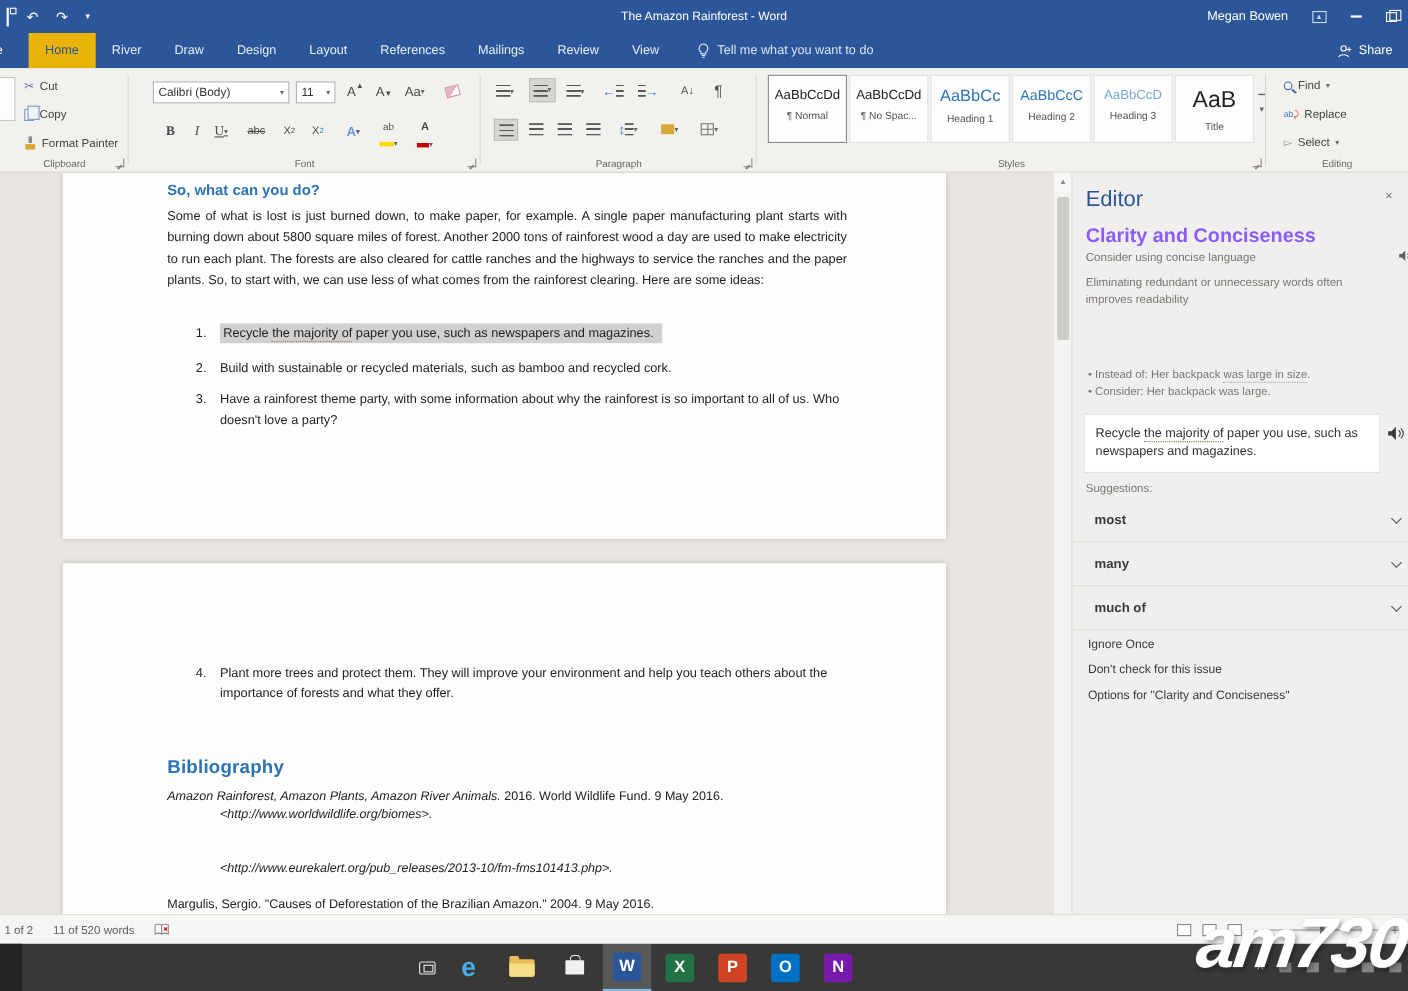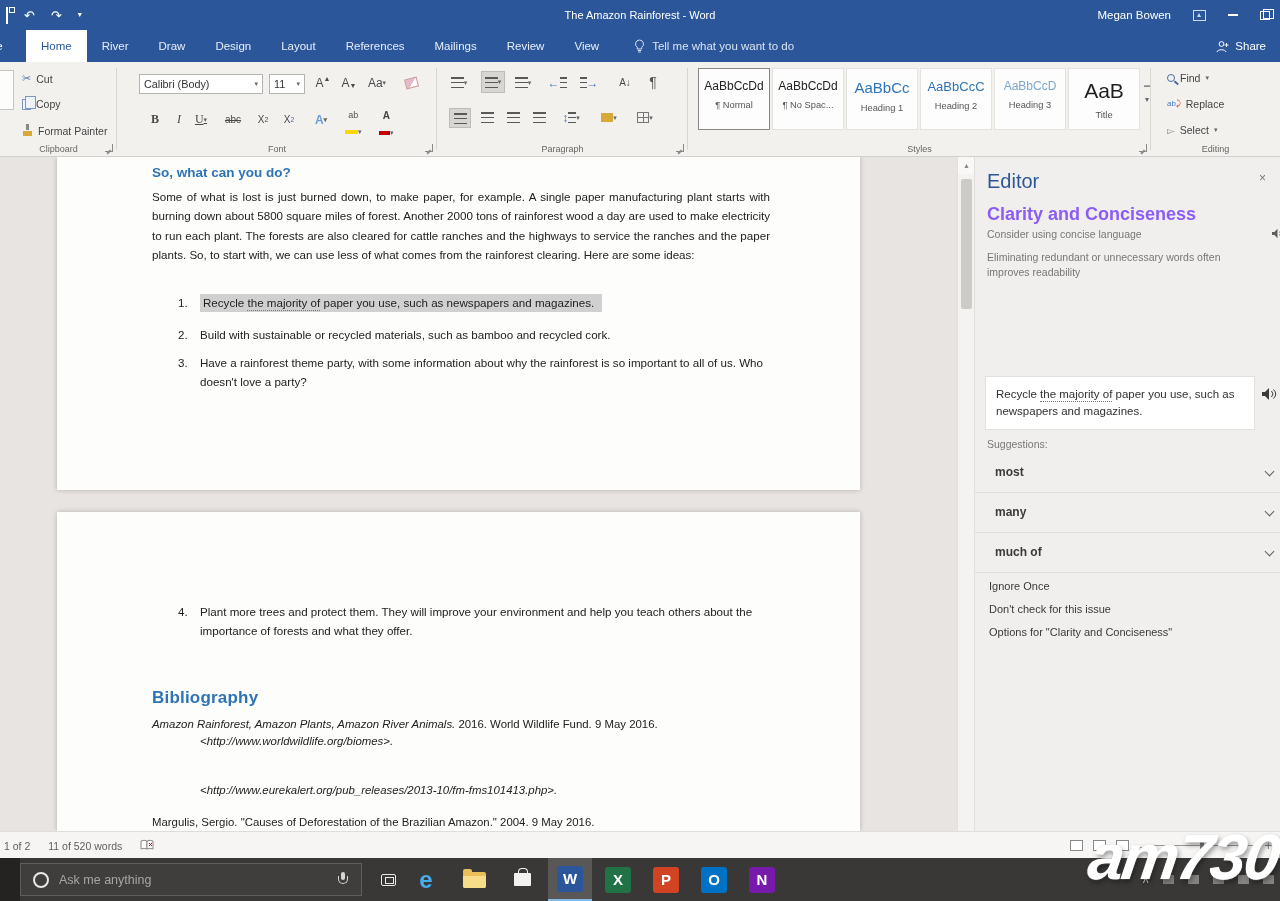--- a/index.html
+++ b/index.html
@@ -19,21 +19,21 @@
   .ic-ribbonopts::after { content:"▴"; position:absolute; left:3px; top:-1px; font-size:8px; color:#cdd9ec; }
   .ic-min { width:10px; height:1.5px; background:#fff; }
   .ic-restore { width:10px; height:9px; border:1px solid #fff; position:relative; }
   .ic-restore::before { content:""; position:absolute; left:2px; top:-3px; width:9px; height:8px; border:1px solid #fff; }
 
   
   .tabrow { position:absolute; left:0; top:30px; width:1280px; height:32px; background:#2b579a; display:flex; align-items:stretch; color:#e6edf7; font-size:11.5px; }
   .tab-file-clip { width:26px; overflow:hidden; position:relative; }
   .tab-file-clip span { position:absolute; left:-16px; top:0; line-height:32px; color:#fff; }
   .tab { padding:0 15px; line-height:32px; }
-  .tab.active { background:#ffffff; color:#2b579a; }
+  .tab.active { background:#eab308; color:#2b579a; }
   .tellme { display:flex; align-items:center; gap:7px; margin-left:20px; color:#d8e2f2; }
   .share { position:absolute; right:14px; top:30px; height:32px; display:flex; align-items:center; gap:6px; color:#fff; font-size:11.5px; }
 
   
   .ribbon { position:absolute; left:0; top:62px; width:1280px; height:95px; background:#f3f1ee; border-bottom:1px solid #d2d0ce; color:#444; }
   .grp { position:absolute; top:0; height:94px; }
   .grp-sep { position:absolute; top:6px; bottom:6px; width:1px; background:#d8d6d3; }
   .grp-label { position:absolute; left:0; right:0; bottom:2px; text-align:center; font-size:9px; color:#666; }
   .launcher { position:absolute; right:4px; bottom:4px; width:8px; height:8px; border-right:1px solid #8a8886; border-bottom:1px solid #8a8886; }
   .launcher::after { content:""; position:absolute; right:1px; bottom:1px; width:5px; height:1.5px; background:#8a8886; transform:rotate(-45deg); transform-origin:right bottom; }
@@ -375,20 +375,24 @@
     <div class="pane-close">×</div>
     <div class="pane-sec">Clarity and Conciseness</div>
     <div class="pane-sub">Consider using concise language</div>
     <div class="spk-sm">
       <svg width="13" height="11" viewBox="0 0 16 14">
           <polygon points="1,5 4,5 8,1 8,13 4,9 1,9" fill="#605e5c"></polygon>
           <path d="M10.5 4.5 q2.5 2.5 0 5" stroke="#605e5c" fill="none"></path>
         </svg>
     </div>
     <div class="pane-desc">Eliminating redundant or unnecessary words often improves readability</div>
+    <div class="ex" style="top:177px;">
+      <span class="b"><span>Instead of: Her backpack </span><span class="exu">was large in size</span><span>.</span></span>
+      <span class="b">Consider: Her backpack was large.</span>
+    </div>
     <div class="sent-box">
       <span>Recycle </span><span class="du">the majority of</span><span> paper you use, such as newspapers and magazines.</span>
     </div>
     <div class="spk-lg">
       <svg width="16" height="14" viewBox="0 0 16 14">
           <polygon points="1,5 4,5 8,1 8,13 4,9 1,9" fill="#3b3a39"></polygon>
           <path d="M10.5 4 q3 3 0 6" stroke="#3b3a39" fill="none"></path>
           <path d="M12.5 2.5 q4.5 4.5 0 9" stroke="#3b3a39" fill="none"></path>
         </svg>
     </div>
@@ -428,25 +432,20 @@
       <span>–</span>
       <span class="sb-track">
           <span class="sb-thumb"></span>
         </span>
       <span style="font-size:13px;">+</span>
     </div>
   </div>
 
   <div class="taskbar">
     <div class="start-strip"></div>
-    <div class="searchbox">
-      <span class="cortana-ring"></span>
-      <span class="search-ph">Ask me anything</span>
-      <span class="ic-mic"></span>
-    </div>
     <div class="slot" style="left:366px;">
         <span class="ic-taskview"></span>
       </div>
     <div class="slot" style="left:404px;">
         <span class="ic-edge">e</span>
       </div>
     <div class="slot" style="left:452px;">
         <span class="ic-folder"></span>
       </div>
     <div class="slot" style="left:500px;">

